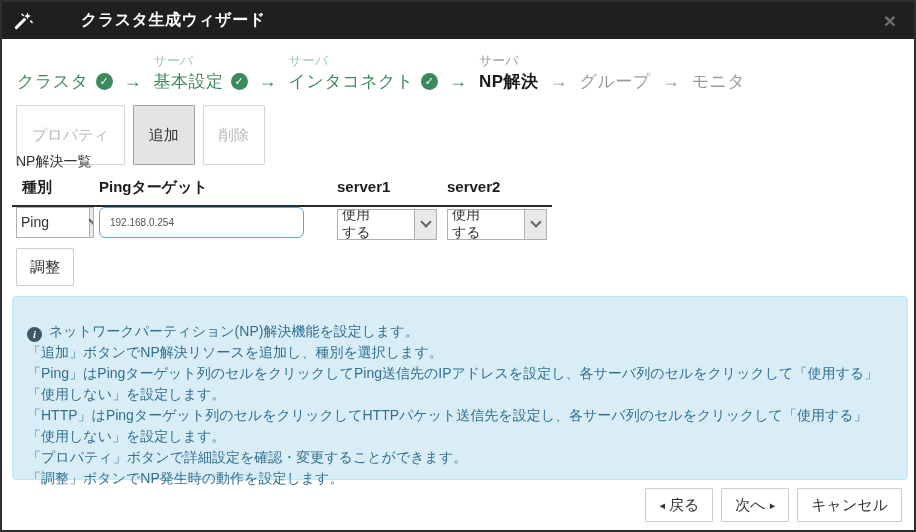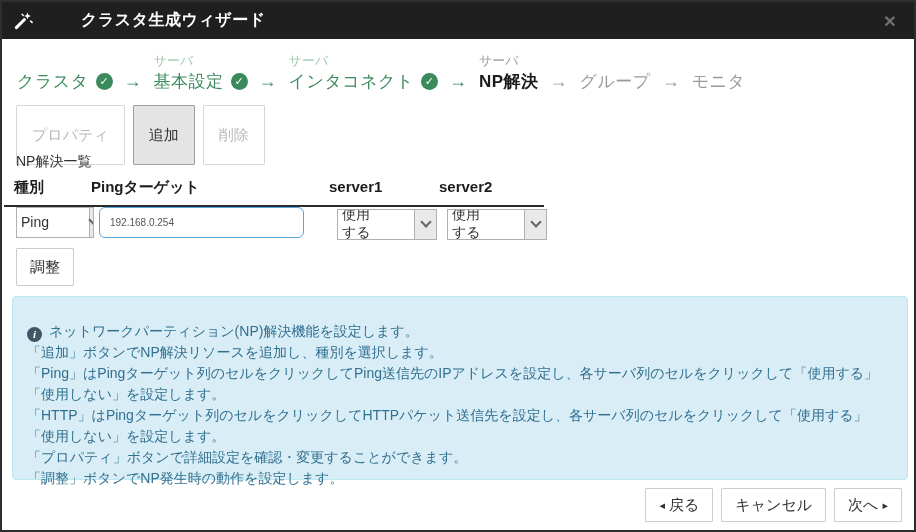--- a/index.html
+++ b/index.html
@@ -47,21 +47,21 @@
     font-family:"Liberation Sans", "DejaVu Sans", sans-serif;
     background:#fff; border:1px solid #ccc; color:#333; font-size:15px;
     padding:20px 15px; cursor:pointer; border-radius:1px; line-height:18px;
   }
   .btn.disabled { color:#b8b8b8; border-color:#d6d6d6; cursor:default; }
   .btn.active { background:#e4e4e4; border-color:#9f9f9f; }
   
   .caption { position:absolute; left:14px; top:151px; font-size:14px; color:#333; }
   
   .tbl-head {
-    position:absolute; left:2px; top:176px; width:540px;
+    position:absolute; left:10px; top:176px; width:540px;
     display:grid; grid-template-columns:87px 238px 110px 105px;
     border-bottom:2px solid #2b2b2b; padding-bottom:8px;
   }
   .tbl-head .th { font-size:15px; font-weight:bold; color:#1c1c1c; }
   .tbl-head .th:first-child { padding-left:10px; }
   .tbl-row {
     position:absolute; left:14px; top:203px; width:536px;
     display:grid; grid-template-columns:83px 238px 110px 105px; align-items:center;
   }
   .sel {
@@ -212,21 +212,21 @@
     <div class="iline">「プロパティ」ボタンで詳細設定を確認・変更することができます。</div>
     <div class="iline">「調整」ボタンでNP発生時の動作を設定します。</div>
   </div>
 
   <div class="footer">
     <button class="btn">
       <span class="tri">◂</span>
       <span>戻る</span>
     </button>
     <button class="btn">
-      <span>キャンセル</span>
-    </button>
-    <button class="btn">
       <span>次へ</span>
       <span class="tri">▸</span>
     </button>
+    <button class="btn">
+      <span>キャンセル</span>
+    </button>
   </div>
 
 </div>
 
 </body></html>

